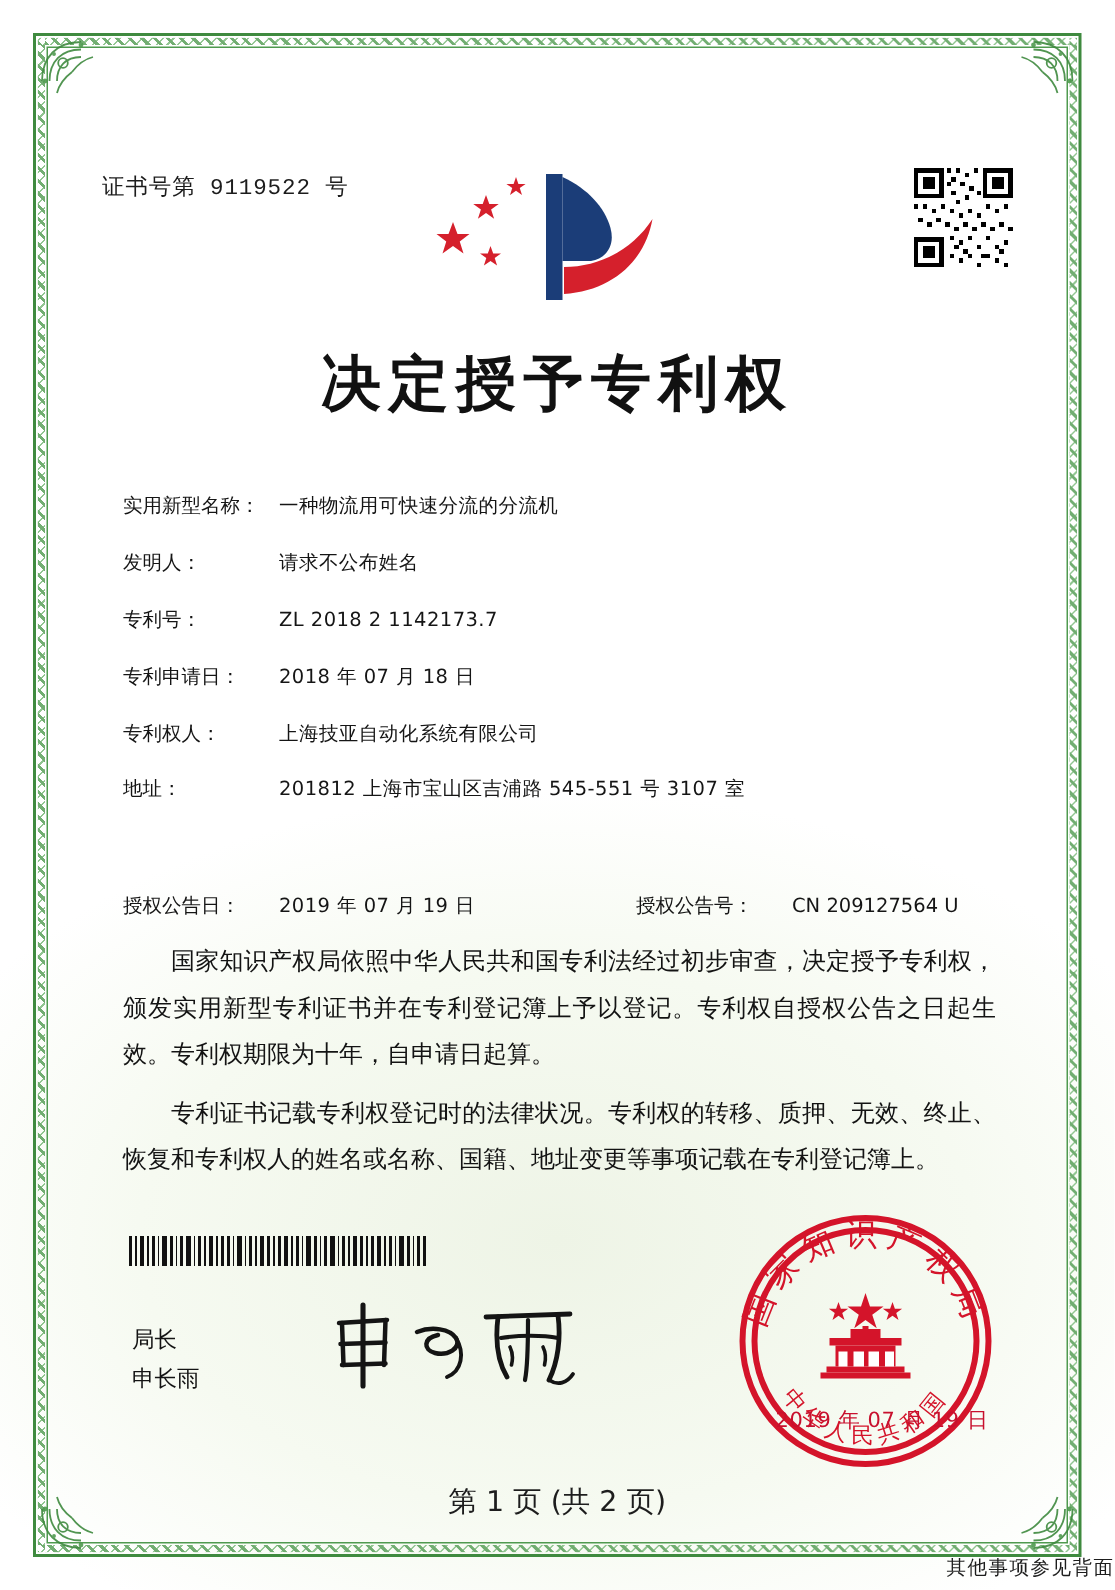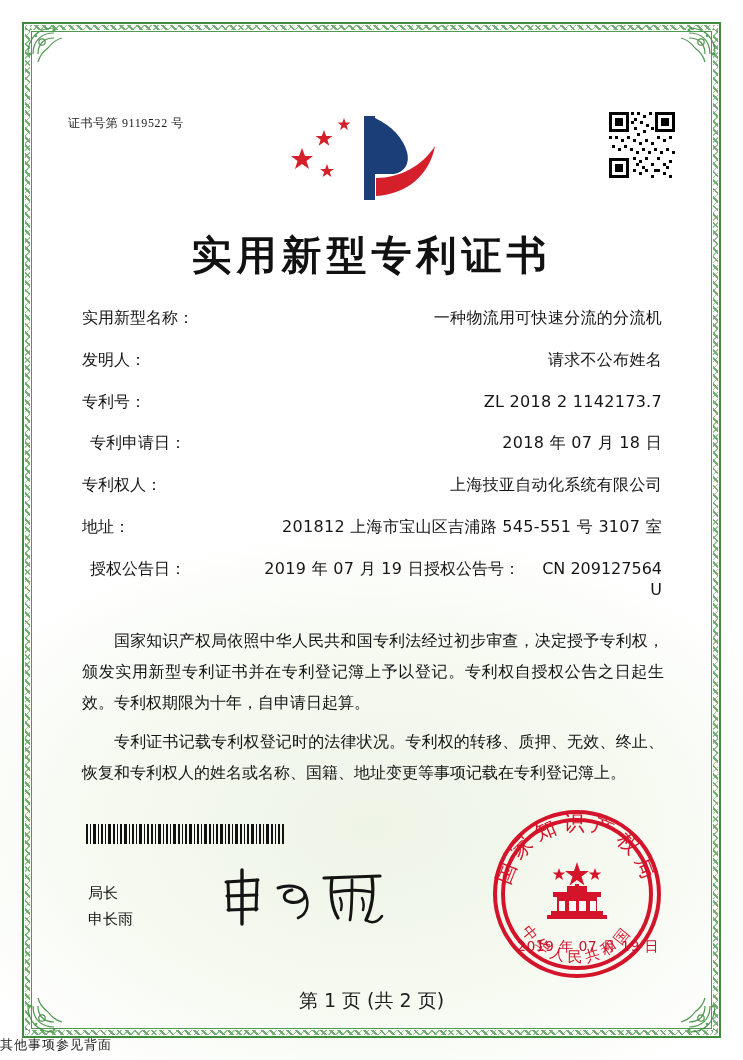--- a/index.html
+++ b/index.html
@@ -65,24 +65,24 @@
   .corner svg { display:block; }
   .corner.tl { left: 24px; top: 24px; }
   .corner.tr { right: 24px; top: 24px; transform: scaleX(-1); }
   .corner.bl { left: 24px; bottom: 24px; transform: scaleY(-1); }
   .corner.br { right: 24px; bottom: 24px; transform: scale(-1,-1); }
 
   
   .cert-no {
     position: absolute;
     left: 68px; top: 115px;
-    font-size: 12px;
+    font-size: 15px;
     letter-spacing: .6px;
     color: #1c1c1c;
-    font-family: Liberation Serif, serif;
+    font-family: Liberation Mono, monospace;
     text-align: right;
   }
 
   .qr {
     position: absolute;
     right: 66px; top: 110px;
     width: 70px; height: 70px;
   }
   .qr canvas, .qr svg { display: block; }
 
@@ -105,25 +105,24 @@
     font-weight: 700;
     letter-spacing: 5px;
     color: #111;
     font-family: "DejaVu Sans", "Liberation Sans", sans-serif;
   }
 
   
   .fields {
     position: absolute;
     left: 82px;
-    top: 308px;
+    top: 330px;
     width: 580px;
-    font-size: 16px;
+    font-size: 13px;
     color: #151515;
-    text-align: right;
   }
   .field-row {
     display: flex;
     align-items: baseline;
     margin-bottom: 21px;
     line-height: 1.3;
   }
   .field-label {
     width: 104px;
     flex: 0 0 104px;
@@ -141,20 +140,21 @@
   .field-row.dual .field-value {
     flex: 0 0 auto;
     width: 238px;
   }
   .field-row.dual .field-label2 {
     width: 104px;
     flex: 0 0 104px;
     white-space: nowrap;
     display: flex;
     justify-content: space-between;
+    margin-top: 40px;
   }
   .field-row.dual .field-value2 {
     flex: 1 1 auto;
   }
 
   
   .para {
     position: absolute;
     left: 82px;
     width: 582px;
@@ -216,21 +216,21 @@
     left: 0; right: 0;
     top: 988px;
     text-align: center;
     font-size: 19px;
     color: #1d1d1d;
   }
   .footnote {
     position: absolute;
     left: 0; right: 0;
     top: 1036px;
-    text-align: left;
+    text-align: right;
     font-size: 13px;
     color: #1d1d1d;
     letter-spacing: 1px;
   }
 </style>
 </head>
 <body>
 
 <div class="cert-page">
 
@@ -393,21 +393,21 @@
           <rect x="56" y="62" width="3" height="3"></rect>
         <rect x="62" y="65" width="3" height="3"></rect>
         <rect x="29" y="53" width="3" height="3"></rect>
           <rect x="35" y="56" width="3" height="3"></rect>
         <rect x="47" y="59" width="3" height="3"></rect>
           <rect x="59" y="56" width="3" height="3"></rect>
       </g>
     </svg>
   </div>
 
-  <div class="cert-title">实用新型专利证书</div>
+  <div class="cert-title">决定授予专利权</div>
 
   <div class="fields">
 
     <div class="field-row">
       <div class="field-label">实用新型名称：</div>
       <div class="field-value">一种物流用可快速分流的分流机</div>
     </div>
 
     <div class="field-row">
       <div class="field-label spread">发明人：</div>

